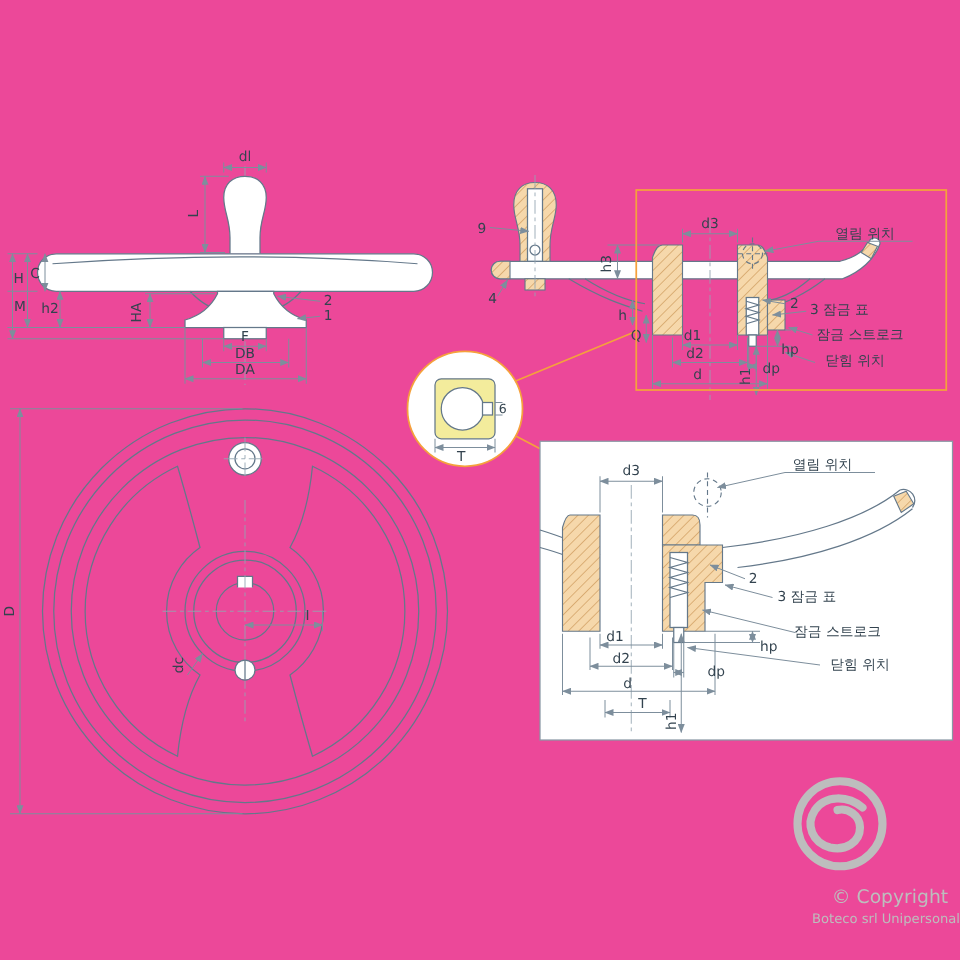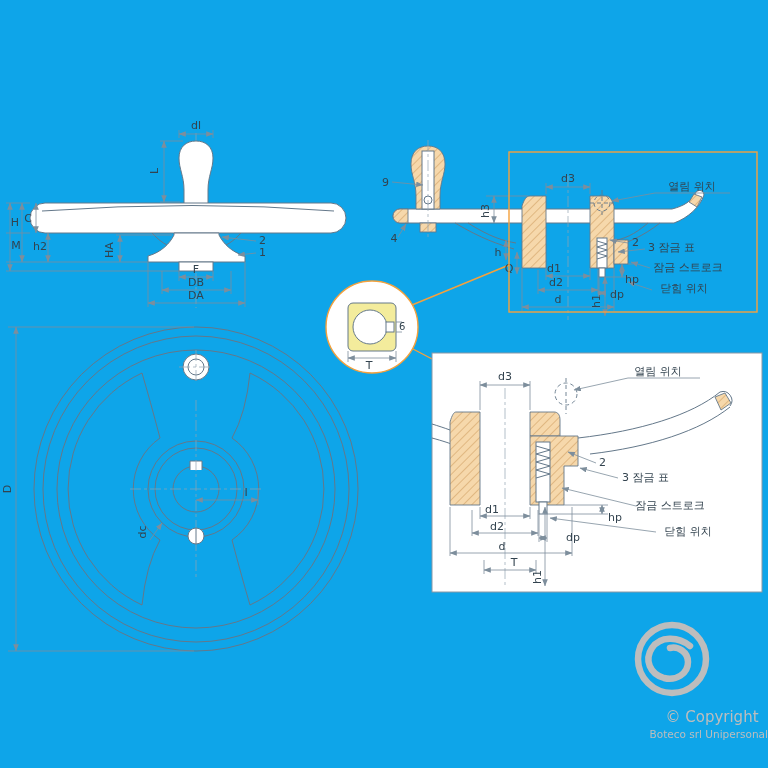--- a/index.html
+++ b/index.html
@@ -1,16 +1,16 @@
 <!DOCTYPE html>
 <html><head>
 <meta charset="utf-8">
 <style>
   html,body{margin:0;padding:0;background:#fff;}
-  .stage{width:768px;height:768px;position:relative;background:#0ea5e9;overflow:hidden;}
+  .stage{width:768px;height:768px;position:relative;background:#ec4899;overflow:hidden;}
   svg{display:block;}
   .ln{stroke:#64788a;stroke-width:1;fill:none;}
   .lnf{stroke:#64788a;stroke-width:1;fill:#ffffff;}
   .hatchf{fill:url(#hatch);stroke:#64788a;stroke-width:0.9;}
   .dim{stroke:#7d8e9c;stroke-width:0.8;fill:none;}
   .dima{marker-start:url(#as);marker-end:url(#ae);}
   .lead{marker-end:url(#ae);}
   .cl{stroke:#93a5b1;stroke-width:0.7;stroke-dasharray:11 3 3 3;fill:none;}
   .dash{stroke:#64788a;stroke-width:0.9;stroke-dasharray:4 3;fill:none;}
   text{font-family:"DejaVu Sans","Liberation Sans",sans-serif;}

